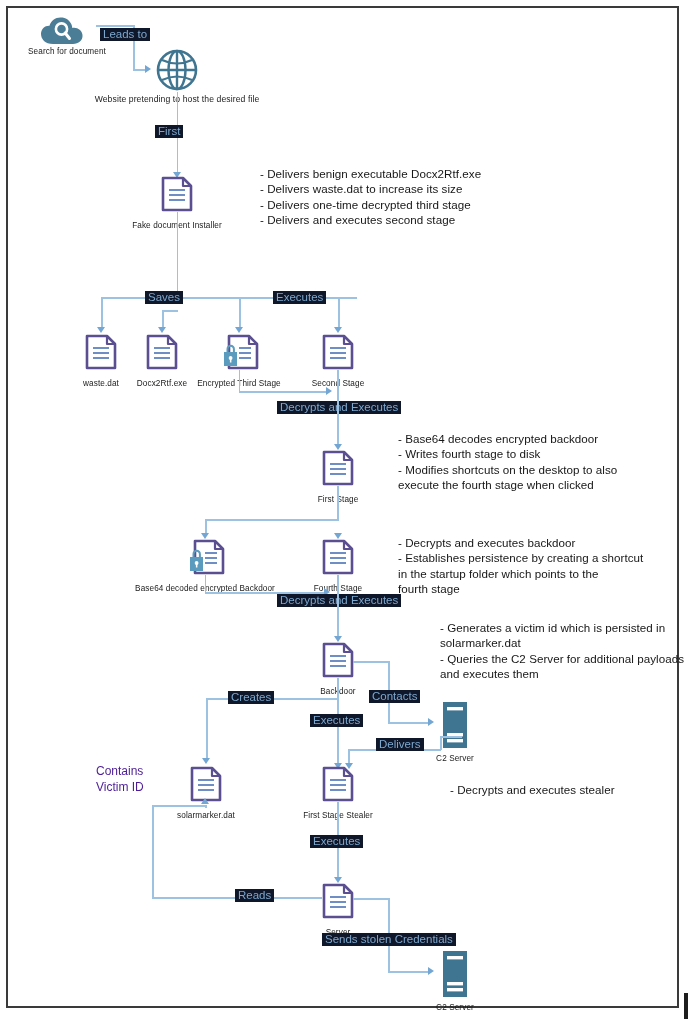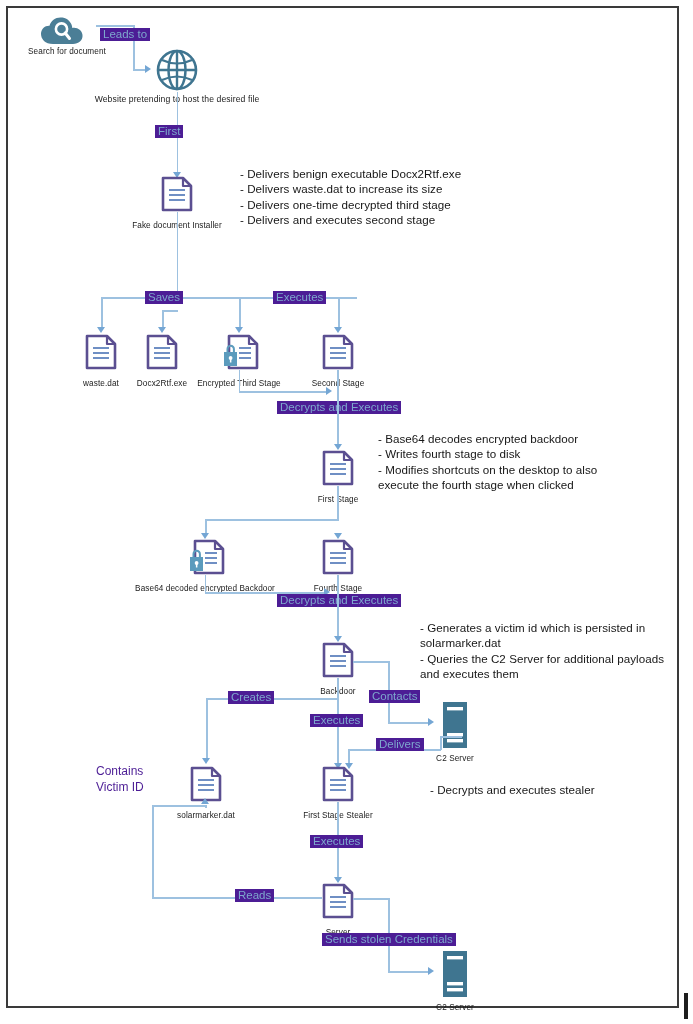--- a/index.html
+++ b/index.html
@@ -28,27 +28,27 @@
   .lnv{width:1.6px;}
   .lnh{height:1.6px;}
   .arrow{position:absolute;width:0;height:0;}
   .arr-down{border-left:4.5px solid transparent;border-right:4.5px solid transparent;border-top:6px solid #74a6d4;}
   .arr-up{border-left:4.5px solid transparent;border-right:4.5px solid transparent;border-bottom:6px solid #74a6d4;}
   .arr-right{border-top:4.5px solid transparent;border-bottom:4.5px solid transparent;border-left:6px solid #74a6d4;}
 
   
   .elabel{
     position:absolute;font-size:11.5px;color:#7da7cd;white-space:nowrap;
-    background:#4c1d95;padding:0 3px;line-height:13px;
+    background:#0f172a;padding:0 3px;line-height:13px;
   }
 
   
   .note{
     position:absolute;font-size:11.6px;color:#161616;line-height:15.4px;
-    white-space:pre;letter-spacing:.05px;
+    white-space:pre;letter-spacing:.05px;margin-left:20px;
   }
   .plaintext{position:absolute;font-size:12px;color:#4c1d95;line-height:16px;white-space:pre;}
 </style>
 </head>
 <body>
 
 <div id="canvas">
 
   <div class="frame"></div>
   <div class="edge-mark"></div>
@@ -237,20 +237,24 @@
         <path d="M3 2 H23 L31 10 V34 H3 Z" fill="#ffffff" stroke="#5b4f91" stroke-width="2.6" stroke-linejoin="round"></path>
         <path d="M23 2 V10 H31" fill="none" stroke="#5b4f91" stroke-width="2.2" stroke-linejoin="round"></path>
         <line x1="9" y1="14" x2="25" y2="14" stroke="#6f8fc4" stroke-width="2"></line>
         <line x1="9" y1="19" x2="25" y2="19" stroke="#6f8fc4" stroke-width="2"></line>
         <line x1="9" y1="24" x2="25" y2="24" stroke="#6f8fc4" stroke-width="2"></line>
       </svg>
     </span>
     <div class="cap doc-cap">Fourth Stage</div>
   </div>
 
+  <div class="note" style="left:378px;top:535px;">- Decrypts and executes backdoor
+- Establishes persistence by creating a shortcut
+in the startup folder which points to the
+fourth stage</div>
 
   <div class="ln lnv" style="left:204.6px;top:575px;height:18px;"></div>
   <div class="ln lnh" style="left:204.6px;top:592px;width:122px;"></div>
   <div class="arrow arr-right" style="left:324px;top:587.6px;"></div>
   <div class="elabel" style="left:277px;top:594px;">Decrypts and Executes</div>
 
   <div class="ln lnv" style="left:337.4px;top:575px;height:64px;"></div>
   <div class="arrow arr-down" style="left:333.7px;top:636px;"></div>
 
   <div class="node" style="left:321px;top:642px;width:34px;">

